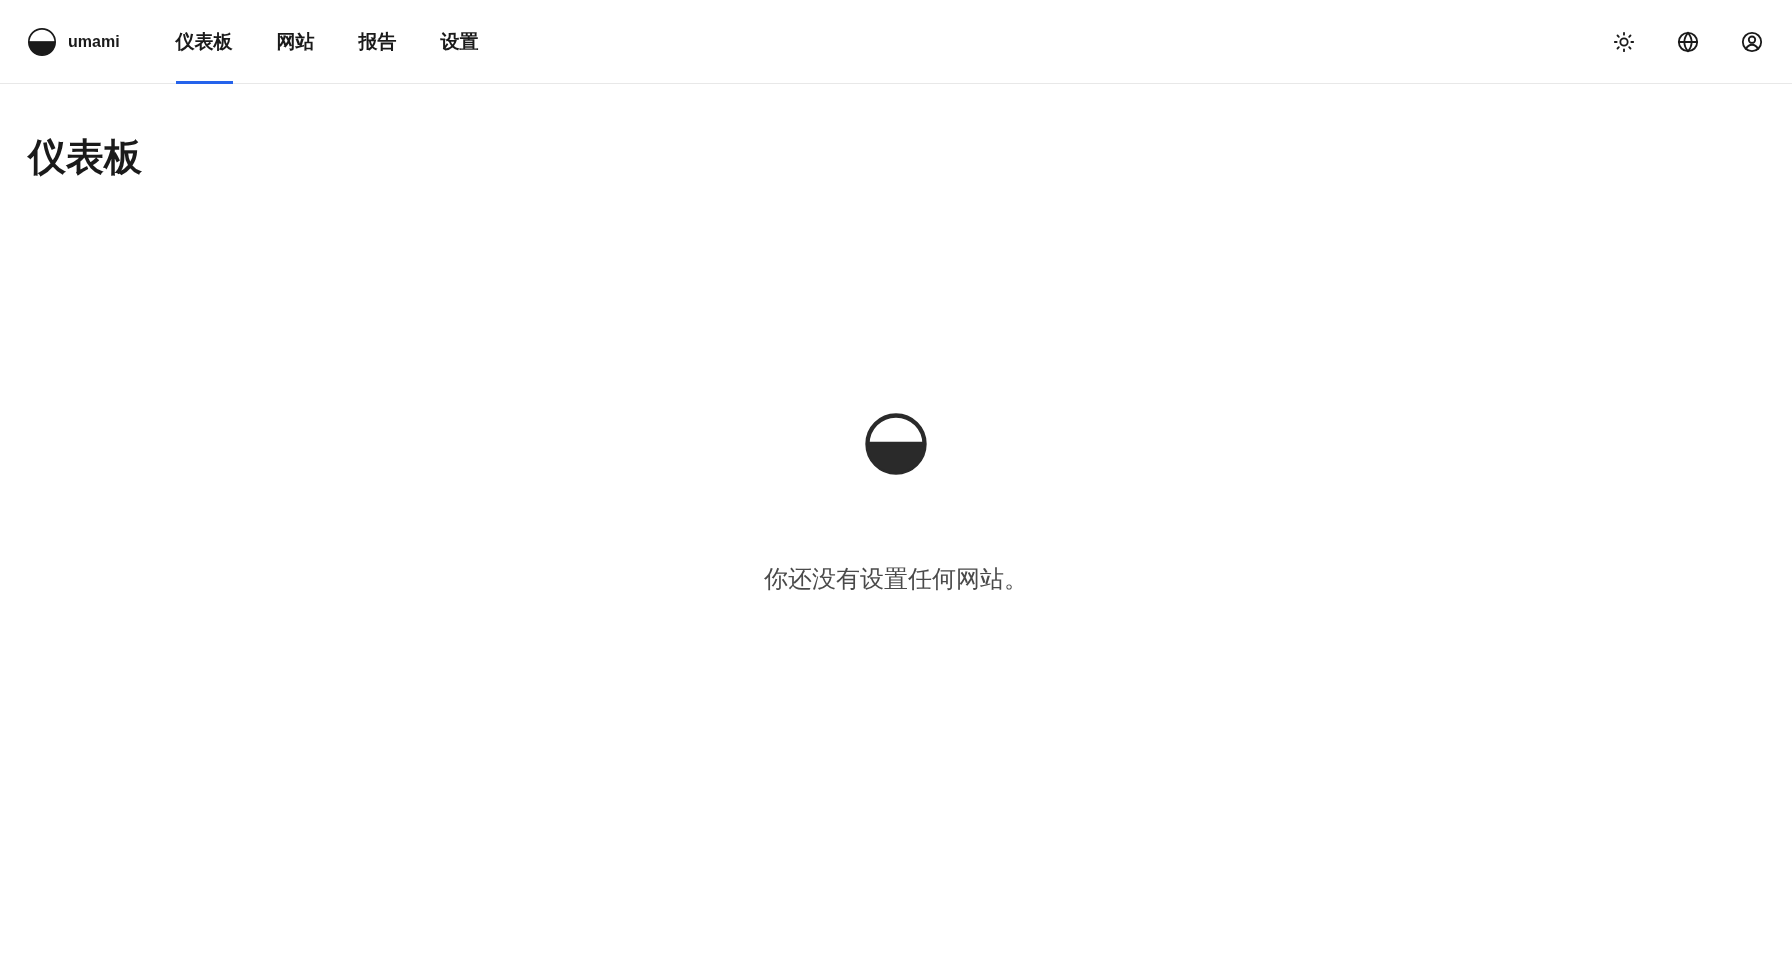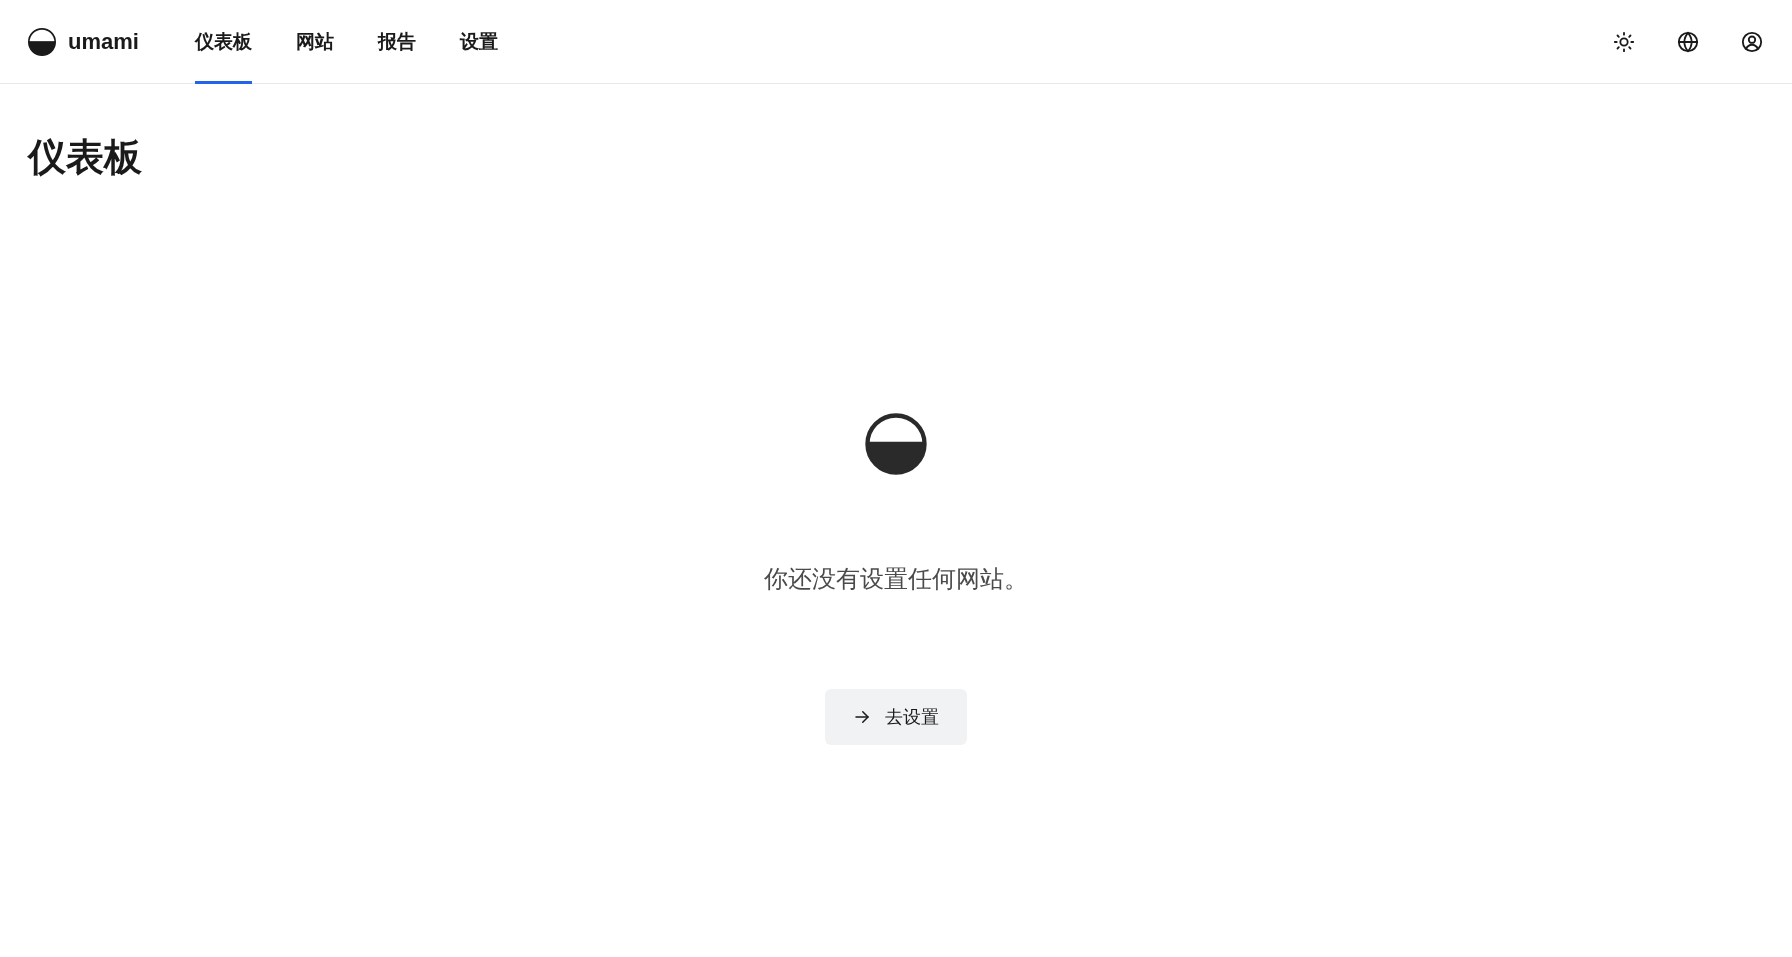--- a/index.html
+++ b/index.html
@@ -31,21 +31,21 @@
       margin-right: 56px;
     }
     .logo-icon {
       width: 28px;
       height: 28px;
       display: flex;
       align-items: center;
       justify-content: center;
     }
     .logo-text {
-      font-size: 22px;
+      font-size: 16px;
       font-weight: 700;
       color: #1a1a1a;
     }
     .nav {
       display: flex;
       gap: 44px;
       height: 84px;
       align-items: center;
     }
     .nav-item {
@@ -180,21 +180,14 @@
 
   <div class="empty-state">
     <div class="empty-logo">
       <svg viewBox="0 0 100 100" width="62" height="62">
         <circle cx="50" cy="50" r="46" fill="none" stroke="#2a2a2a" stroke-width="7"></circle>
         <path d="M 4 50 A 46 46 0 0 0 96 50 Z" fill="#2a2a2a"></path>
         <line x1="4" y1="50" x2="96" y2="50" stroke="#2a2a2a" stroke-width="7"></line>
       </svg>
     </div>
     <div class="empty-text">你还没有设置任何网站。</div>
-    <button class="settings-btn">
-      <svg viewBox="0 0 24 24" width="18" height="18" fill="none" stroke="currentColor" stroke-width="2" stroke-linecap="round" stroke-linejoin="round">
-        <line x1="4" y1="12" x2="20" y2="12"></line>
-        <polyline points="13 5 20 12 13 19"></polyline>
-      </svg>
-      <span>去设置</span>
-    </button>
   </div>
 </main>
 
 </body></html>

